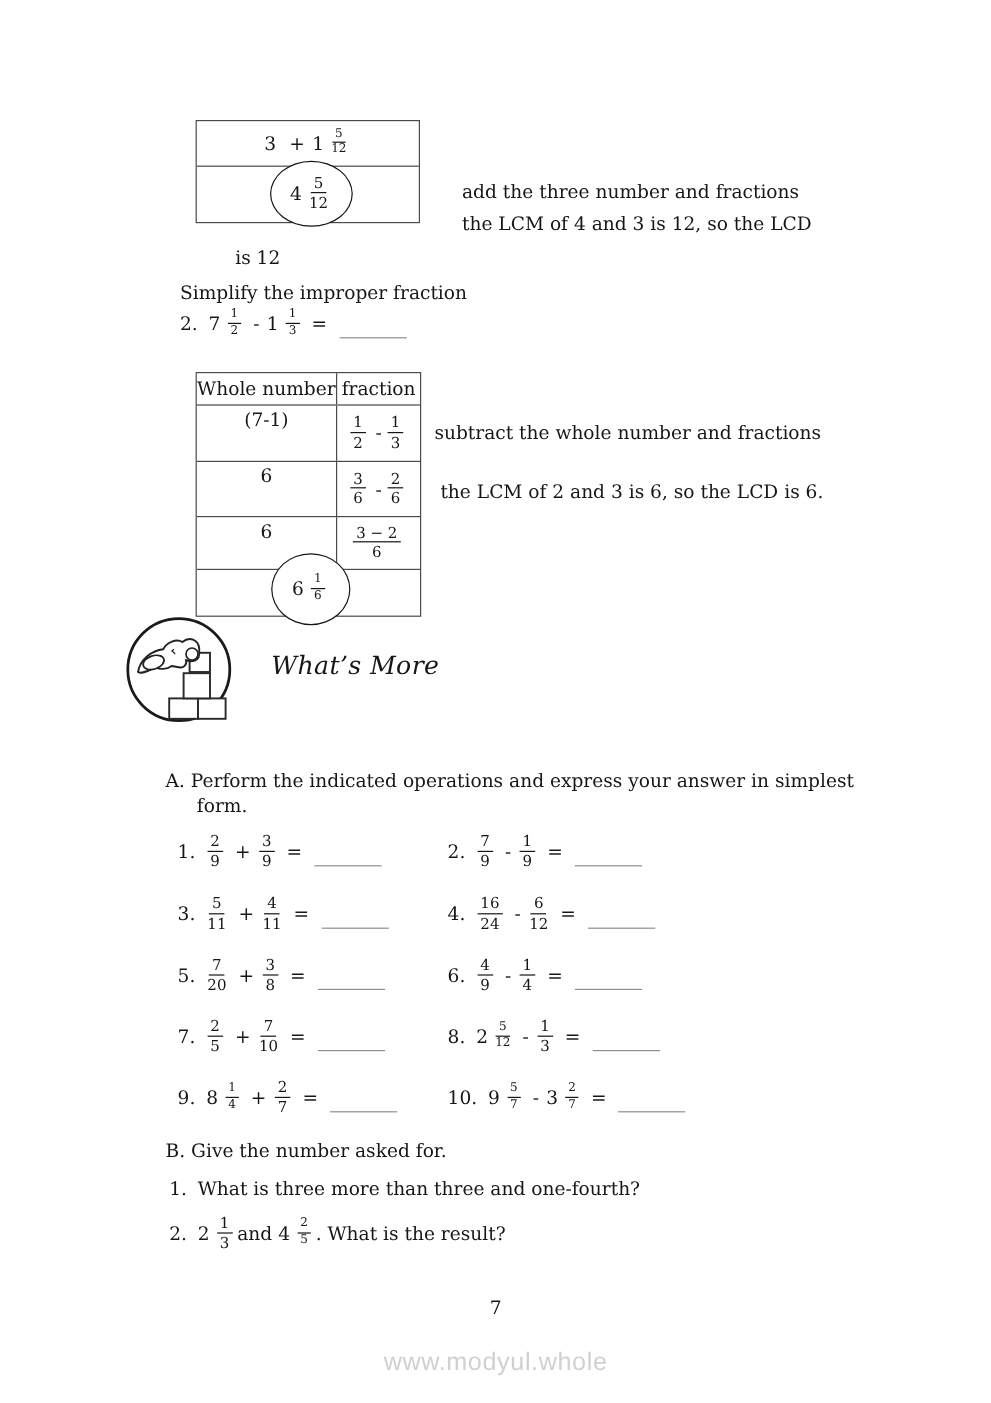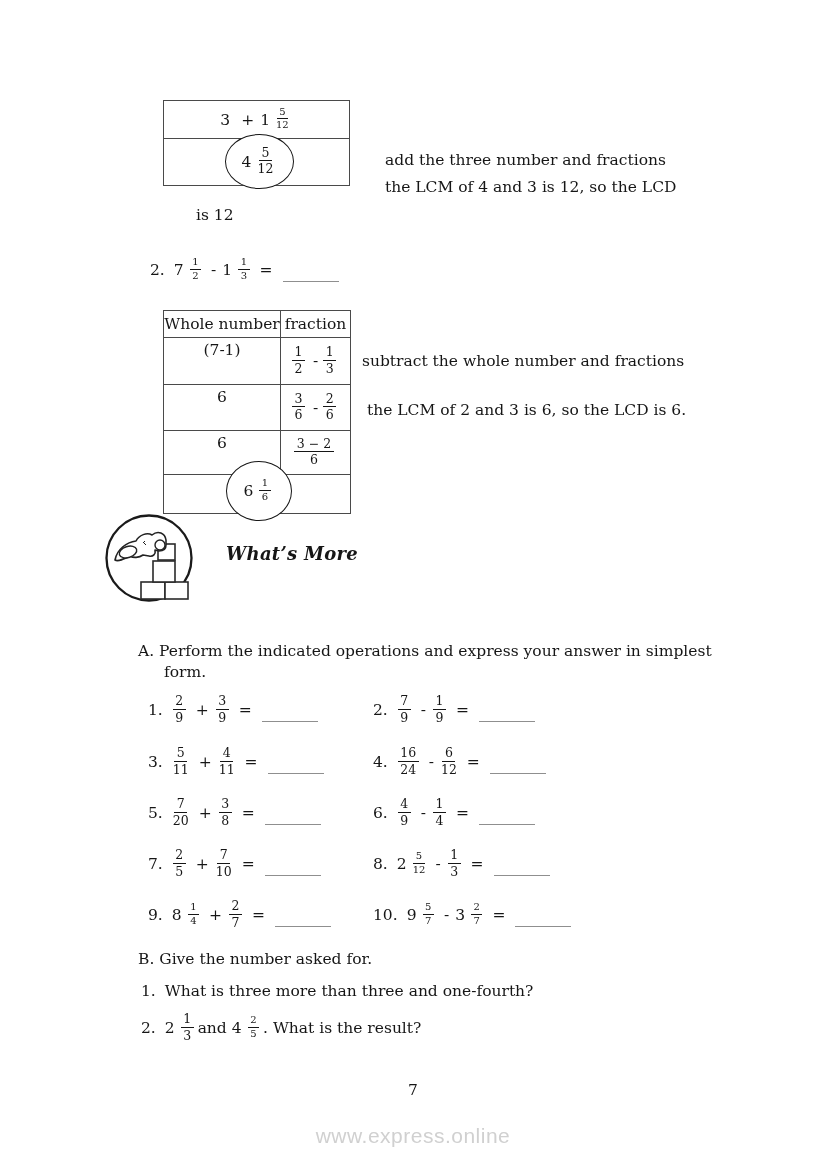--- a/index.html
+++ b/index.html
@@ -37,21 +37,21 @@
   .t2row{display:grid;grid-template-columns:117px 1fr;border-top:1px solid #4a4a4a;}
   .t2row:first-child{border-top:none;}
   .c1{border-right:1px solid #4a4a4a;display:flex;justify-content:center;align-items:flex-start;padding-top:3px;}
   .c2{display:flex;align-items:center;justify-content:center;}
   .c2 .eq .op{margin:0 4px;}
   .hdr{align-items:center;padding-top:0;}
   .h26{height:26px;} .h46{height:46px;} .h45{height:45px;} .h43{height:43px;} .h38{height:38px;}
   .e2{left:62px;top:150px;width:64px;height:58px;}
 
   
-  .wm-title{left:226px;top:543px;font-size:18px;font-weight:700;font-style:italic;letter-spacing:.3px;}
+  .wm-title{left:226px;top:543px;font-size:21px;font-weight:400;font-style:italic;letter-spacing:.3px;}
   .wm-icon{left:103px;top:512px;width:92px;height:92px;}
 
   
   .sec-head{line-height:21px;white-space:nowrap;}
   .sec-head .l2{padding-left:26px;}
   .exitem{position:absolute;display:flex;align-items:center;min-height:34px;white-space:nowrap;}
   .ilabel{margin-right:9px;}
   .bitem{position:absolute;display:flex;align-items:center;min-height:22px;white-space:nowrap;}
 
   .center-line{left:0;width:826px;text-align:center;}
@@ -82,20 +82,21 @@
             <span class="fn">5</span>
             <span class="fd">12</span>
           </span>
         </span>
     </div>
   </div>
 
   <div class="note" style="left:385px;top:151px;">add the three number and fractions</div>
   <div class="note" style="left:385px;top:178px;">the LCM of 4 and 3 is 12, so the LCD</div>
   <div class="note" style="left:196px;top:206px;">is 12</div>
+  <div class="note" style="left:150px;top:235px;">Simplify the improper fraction</div>
 
   <div class="exitem" style="left:150px;top:253px;">
     <span class="ilabel">2.</span>
     <span class="eq">
         <span class="txt">7</span>
         <span class="frac small">
           <span class="fn">1</span>
           <span class="fd">2</span>
         </span>
         <span class="op">-</span>
@@ -384,15 +385,15 @@
         <span class="txt">4</span>
         <span class="frac small">
           <span class="fn">2</span>
           <span class="fd">5</span>
         </span>
         <span class="txt">.  What is the result?</span>
       </span>
   </div>
 
   <div class="abs center-line" style="top:1081px;">7</div>
-  <div class="abs center-line watermark" style="top:1124px;">www.express.online</div>
+  <div class="abs center-line watermark" style="top:1124px;">www.modyul.whole</div>
 
 </div>
 
 </body></html>

